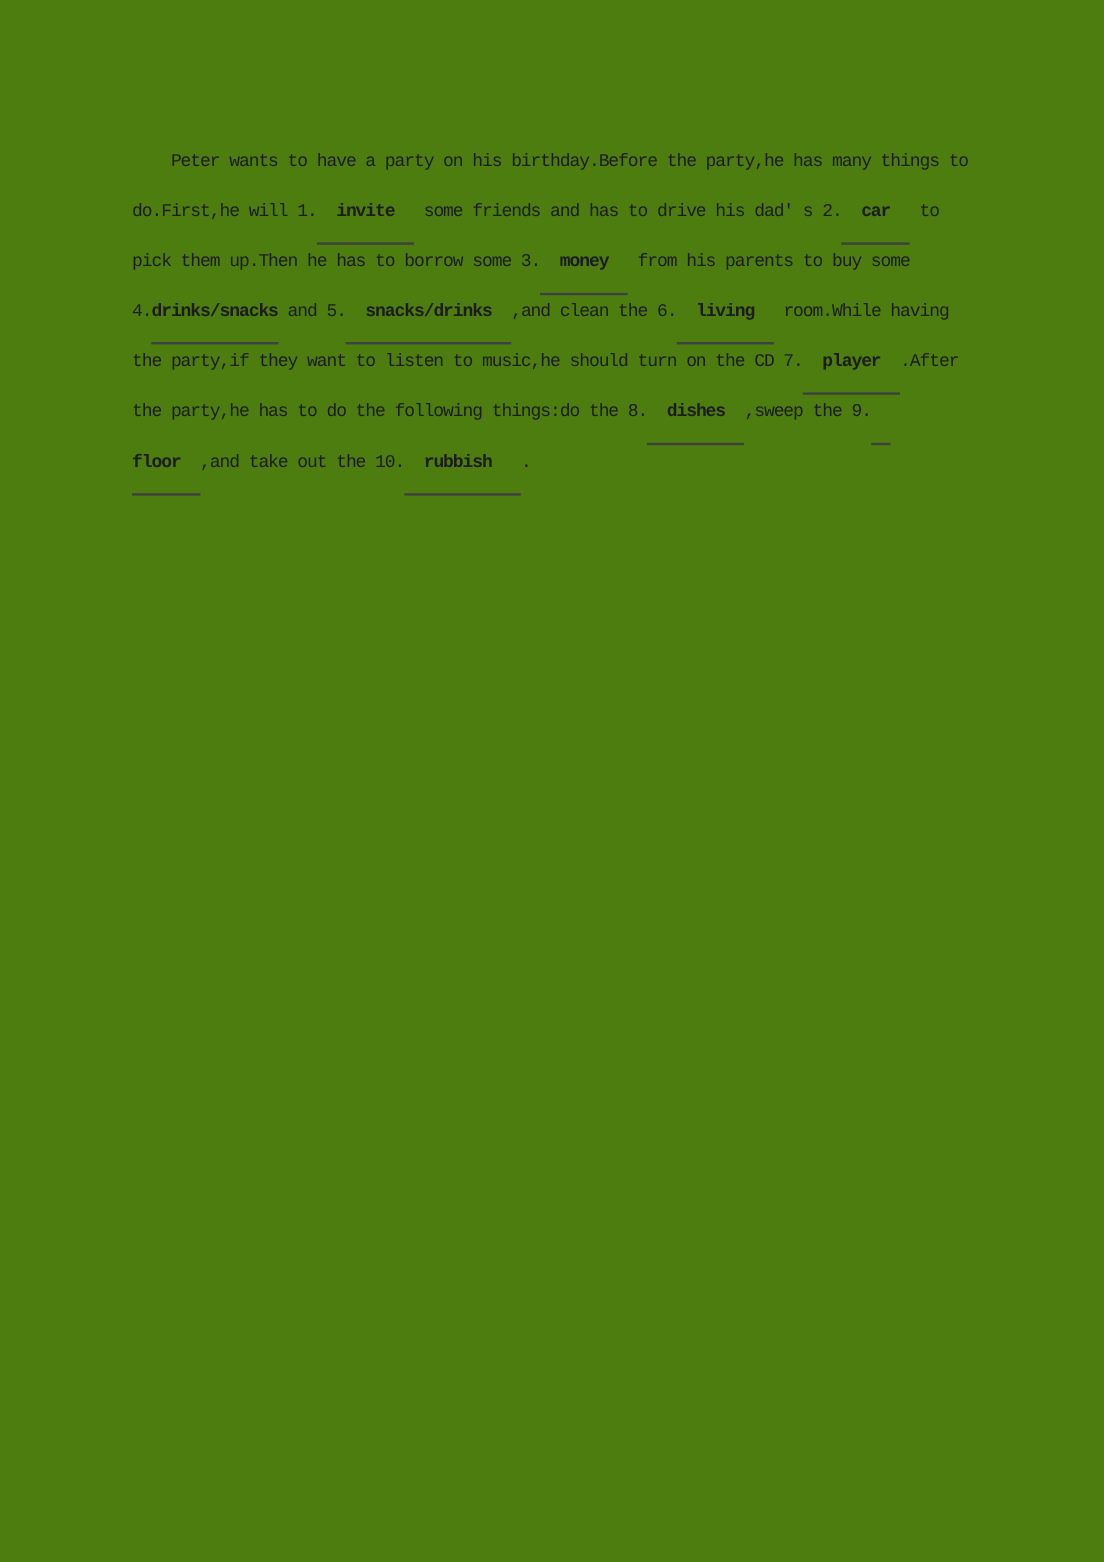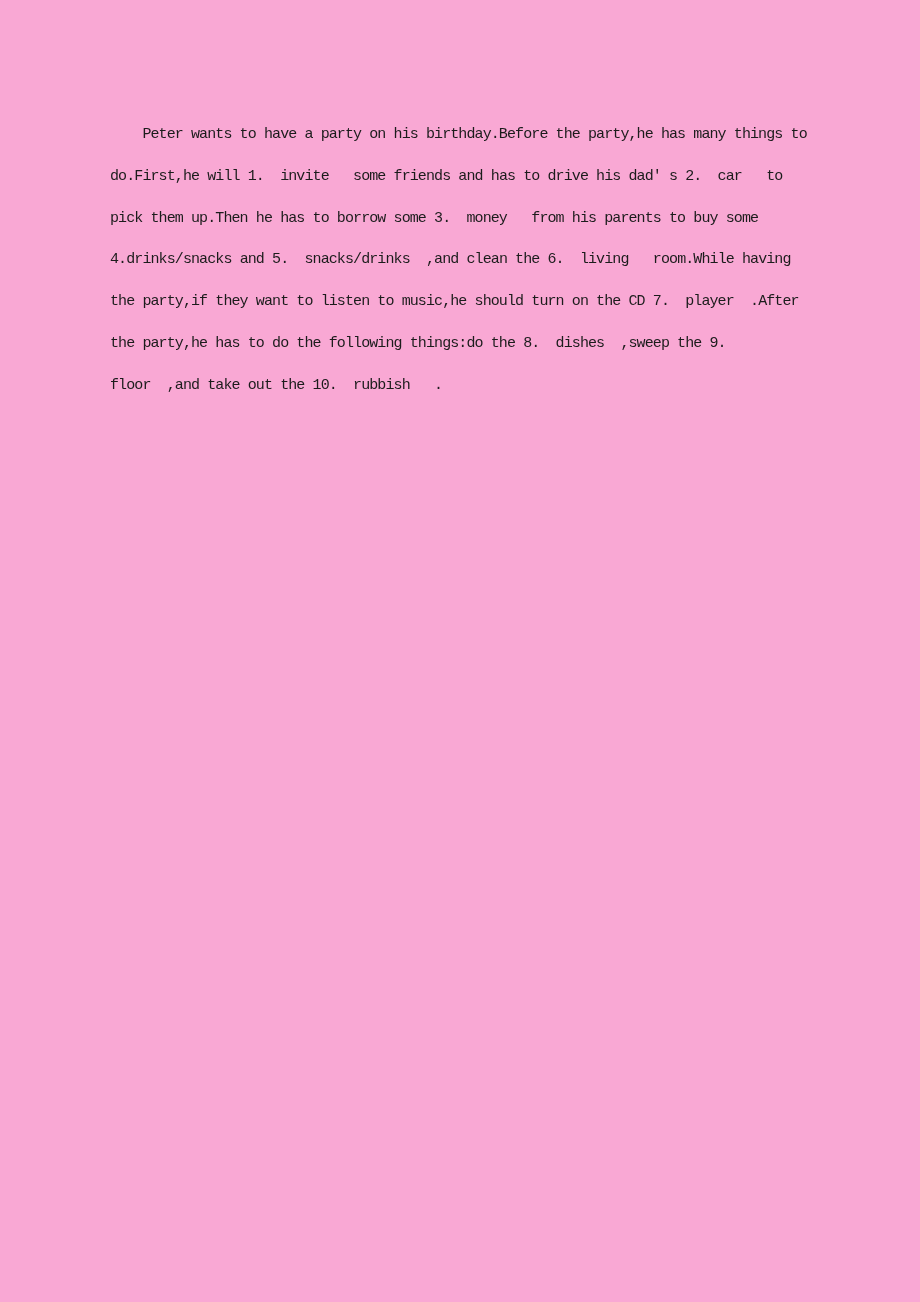--- a/index.html
+++ b/index.html
@@ -7,45 +7,45 @@
     width: 920px;
     height: 1302px;
     background: #ffffff;
     overflow: hidden;
     font-family: "Liberation Mono", "DejaVu Sans Mono", monospace;
   }
   .page {
     position: relative;
     width: 920px;
     height: 1302px;
-    background: #f9a8d4;
+    background: #4d7c0f;
   }
   .passage {
     position: absolute;
     left: 110px;
     top: 114px;
     width: 720px;
     font-size: 15px;
     line-height: 41.8px;
     letter-spacing: -0.9px;
     color: #1c1c1c;
     white-space: pre;
   }
   .line {
     height: 41.8px;
     white-space: pre;
   }
   .plain {
     white-space: pre;
   }
   .answer {
-    font-weight: normal;
+    font-weight: bold;
     white-space: pre;
-    border-bottom: 2px solid #f9a8d4;
-    padding-bottom: 1px;
+    border-bottom: 2px solid #404040;
+    padding-bottom: 17px;
   }
 </style>
 </head>
 <body>
 
 <div class="page">
   <div class="passage" id="passage"><div class="line"><span class="plain">    Peter wants to have a party on his birthday.Before the party,he has many things to</span></div><div class="line"><span class="plain">do.First,he will 1.</span><span class="answer">  invite  </span><span class="plain"> some friends and has to drive his dad' s 2.</span><span class="answer">  car  </span><span class="plain"> to</span></div><div class="line"><span class="plain">pick them up.Then he has to borrow some 3.</span><span class="answer">  money  </span><span class="plain"> from his parents to buy some</span></div><div class="line"><span class="plain">4.</span><span class="answer">drinks/snacks</span><span class="plain"> and 5.</span><span class="answer">  snacks/drinks  </span><span class="plain">,and clean the 6.</span><span class="answer">  living  </span><span class="plain"> room.While having</span></div><div class="line"><span class="plain">the party,if they want to listen to music,he should turn on the CD 7.</span><span class="answer">  player  </span><span class="plain">.After</span></div><div class="line"><span class="plain">the party,he has to do the following things:do the 8.</span><span class="answer">  dishes  </span><span class="plain">,sweep the 9.</span><span class="answer">  </span></div><div class="line"><span class="answer">floor  </span><span class="plain">,and take out the 10.</span><span class="answer">  rubbish   </span><span class="plain">.</span></div></div>
 </div>
 
 </body></html>

